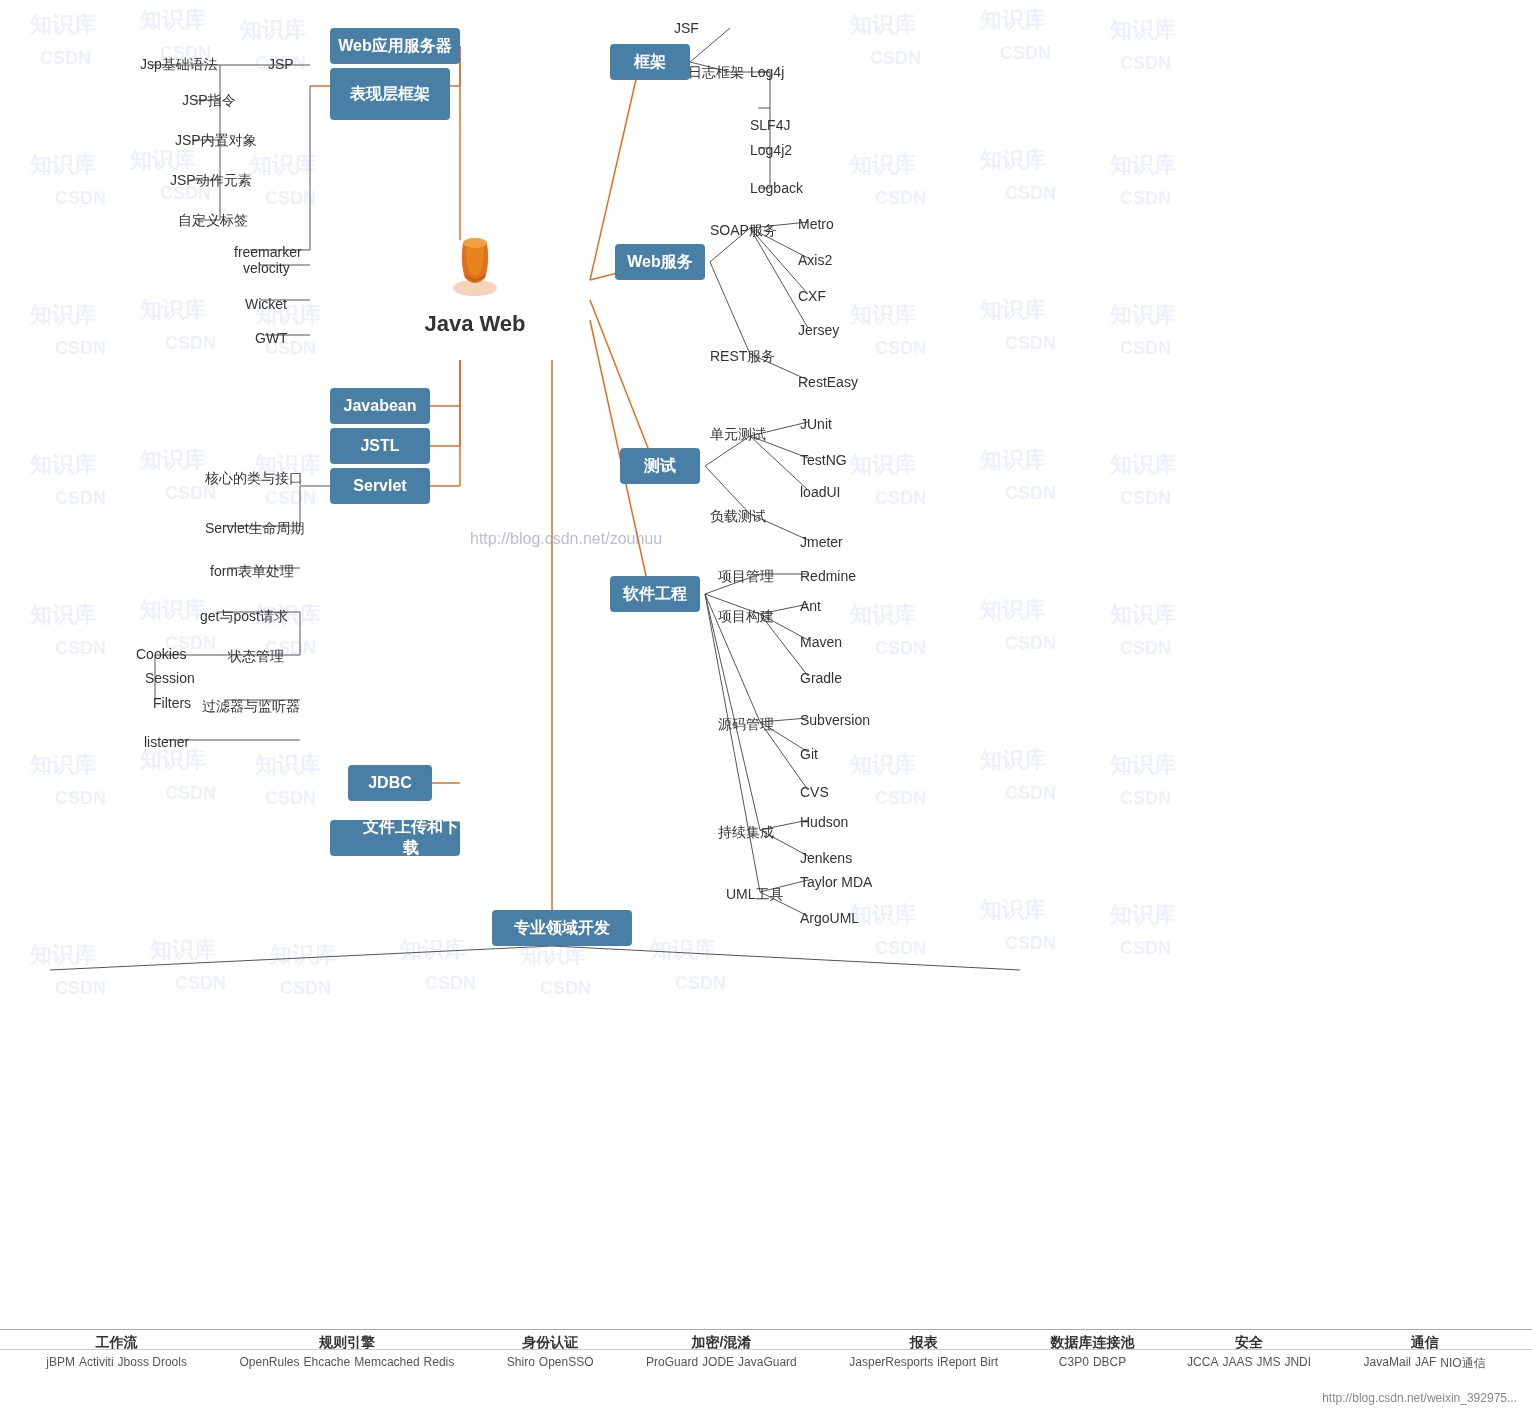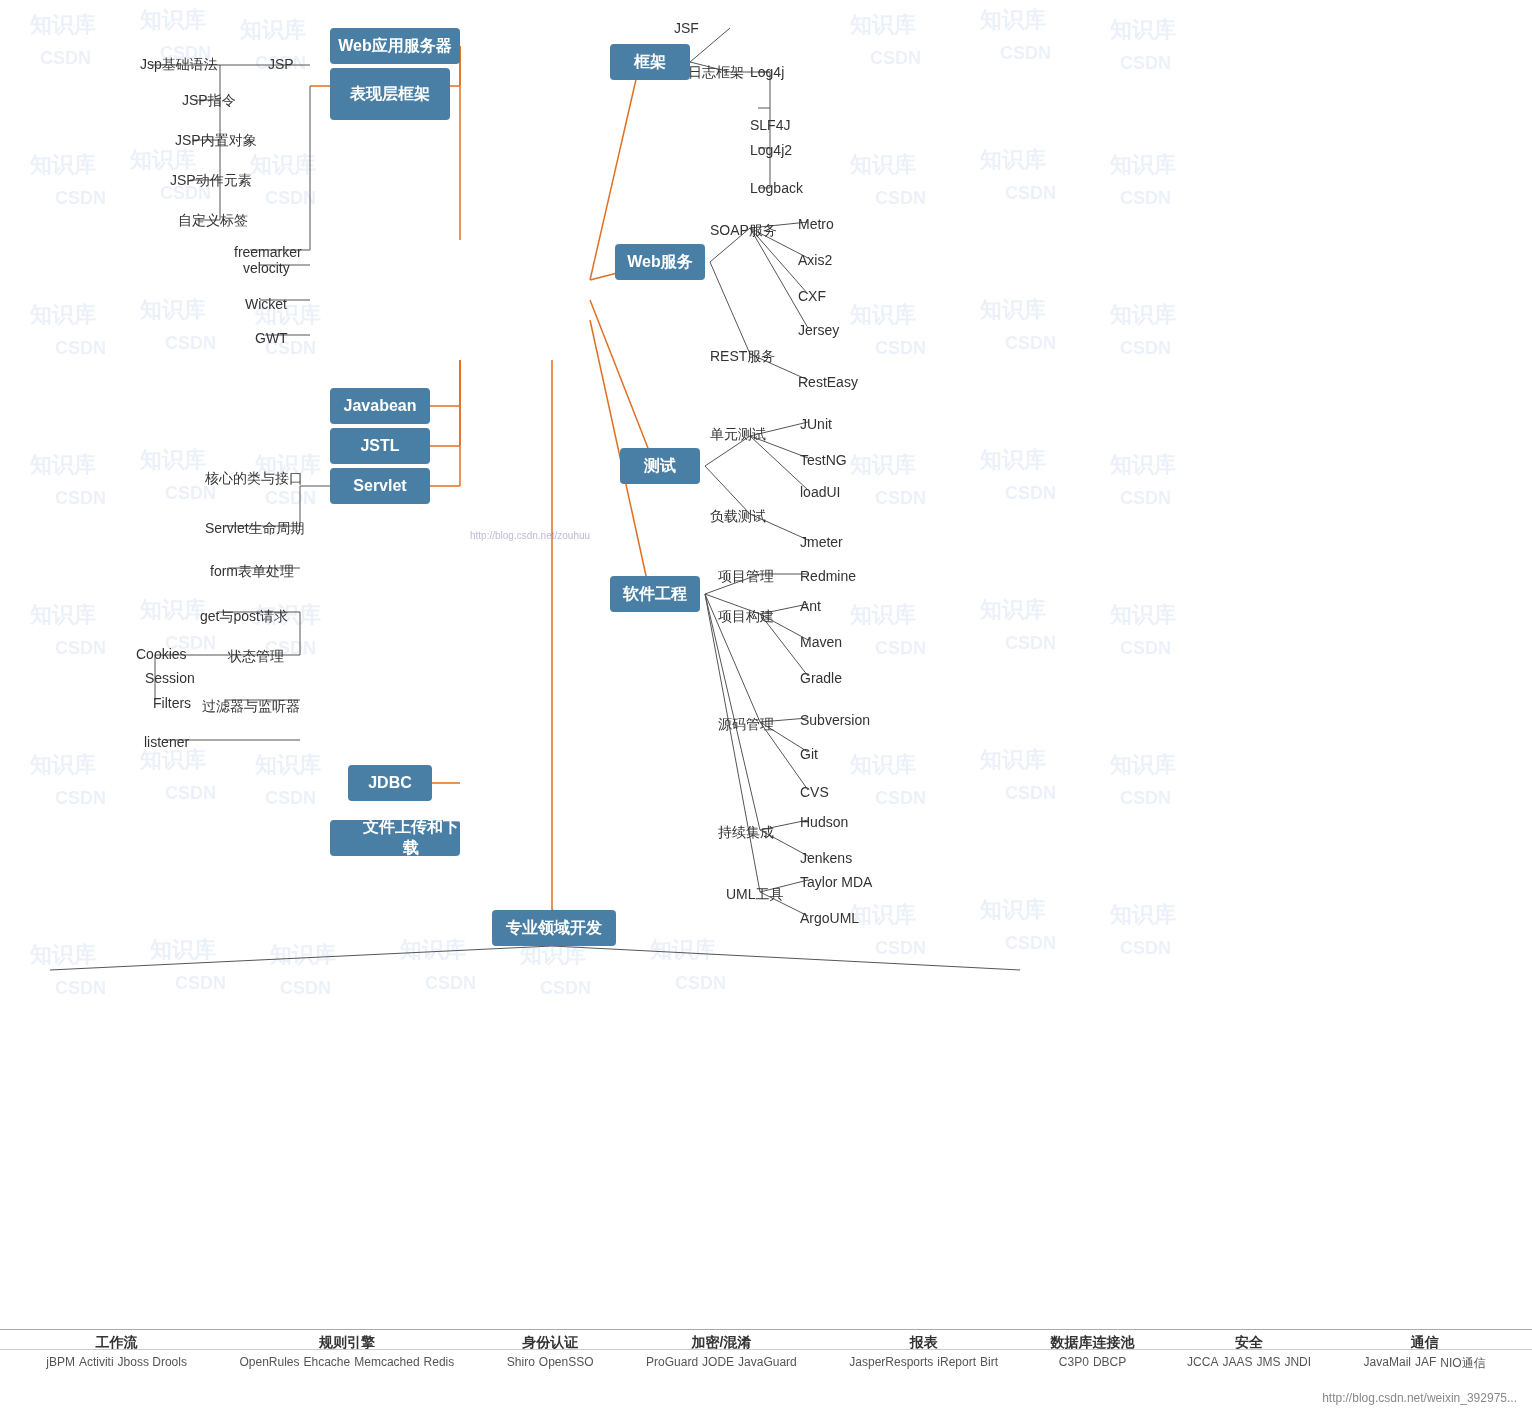--- a/index.html
+++ b/index.html
@@ -72,21 +72,21 @@
       font-size: 22px;
       font-weight: bold;
       color: #333;
       margin-top: 8px;
     }
 
     
     .url-text {
       position: absolute;
       color: rgba(120,120,180,0.5);
-      font-size: 10px;
+      font-size: 16px;
       z-index: 5;
     }
 
     
     svg.lines {
       position: absolute;
       top: 0; left: 0;
       width: 1532px;
       height: 1410px;
       z-index: 3;
@@ -309,20 +309,31 @@
     <span class="watermark-item" style="left:400px;top:935px">知识库</span>
     <span class="watermark-item" style="left:425px;top:973px;font-size:18px">CSDN</span>
     <span class="watermark-item" style="left:520px;top:940px">知识库</span>
     <span class="watermark-item" style="left:540px;top:978px;font-size:18px">CSDN</span>
     <span class="watermark-item" style="left:650px;top:935px">知识库</span>
     <span class="watermark-item" style="left:675px;top:973px;font-size:18px">CSDN</span>
   </div>
 
   <div class="url-text" style="left:470px;top:530px;">http://blog.csdn.net/zouhuu</div>
 
+  <div class="center-node" style="left:395px;top:220px;width:160px;height:130px;">
+
+    <svg width="60" height="70" viewBox="0 0 60 70">
+      <ellipse cx="30" cy="55" rx="22" ry="8" fill="#e07020" opacity="0.3"></ellipse>
+      <path d="M18,10 Q15,30 20,45 Q30,55 40,45 Q45,30 42,10 Q35,15 30,12 Q25,15 18,10 Z" fill="#e07020"></path>
+      <path d="M22,10 Q20,25 24,38 Q30,48 36,38 Q40,25 38,10 Q33,14 30,12 Q27,14 22,10 Z" fill="#e8851a"></path>
+      <ellipse cx="30" cy="10" rx="12" ry="5" fill="#f0a040"></ellipse>
+      <path d="M20,42 Q30,52 40,42" stroke="#c06010" stroke-width="2" fill="none"></path>
+    </svg>
+    <div class="java-text">Java Web</div>
+  </div>
 
   <div class="node-box" style="left:330px;top:28px;width:130px;height:36px;">
     <span>Web应用服务器</span>
   </div>
   <div class="node-box" style="left:330px;top:68px;width:120px;height:52px;">
     <span>表现层框架</span>
   </div>
   <div class="node-box" style="left:330px;top:388px;width:100px;height:36px;">
     <span>Javabean</span>
   </div>
@@ -344,21 +355,21 @@
   </div>
   <div class="node-box" style="left:615px;top:244px;width:90px;height:36px;">
     <span>Web服务</span>
   </div>
   <div class="node-box" style="left:620px;top:448px;width:80px;height:36px;">
     <span>测试</span>
   </div>
   <div class="node-box" style="left:610px;top:576px;width:90px;height:36px;">
     <span>软件工程</span>
   </div>
-  <div class="node-box" style="left:492px;top:910px;width:124px;height:36px;">
+  <div class="node-box" style="left:492px;top:910px;width:140px;height:36px;">
     <span>专业领域开发</span>
   </div>
 
   <div class="label" style="left:140px;top:56px;">Jsp基础语法</div>
   <div class="label" style="left:268px;top:56px;">JSP</div>
   <div class="label" style="left:182px;top:92px;">JSP指令</div>
   <div class="label" style="left:175px;top:132px;">JSP内置对象</div>
   <div class="label" style="left:170px;top:172px;">JSP动作元素</div>
   <div class="label" style="left:178px;top:212px;">自定义标签</div>
   <div class="label" style="left:234px;top:244px;">freemarker</div>

